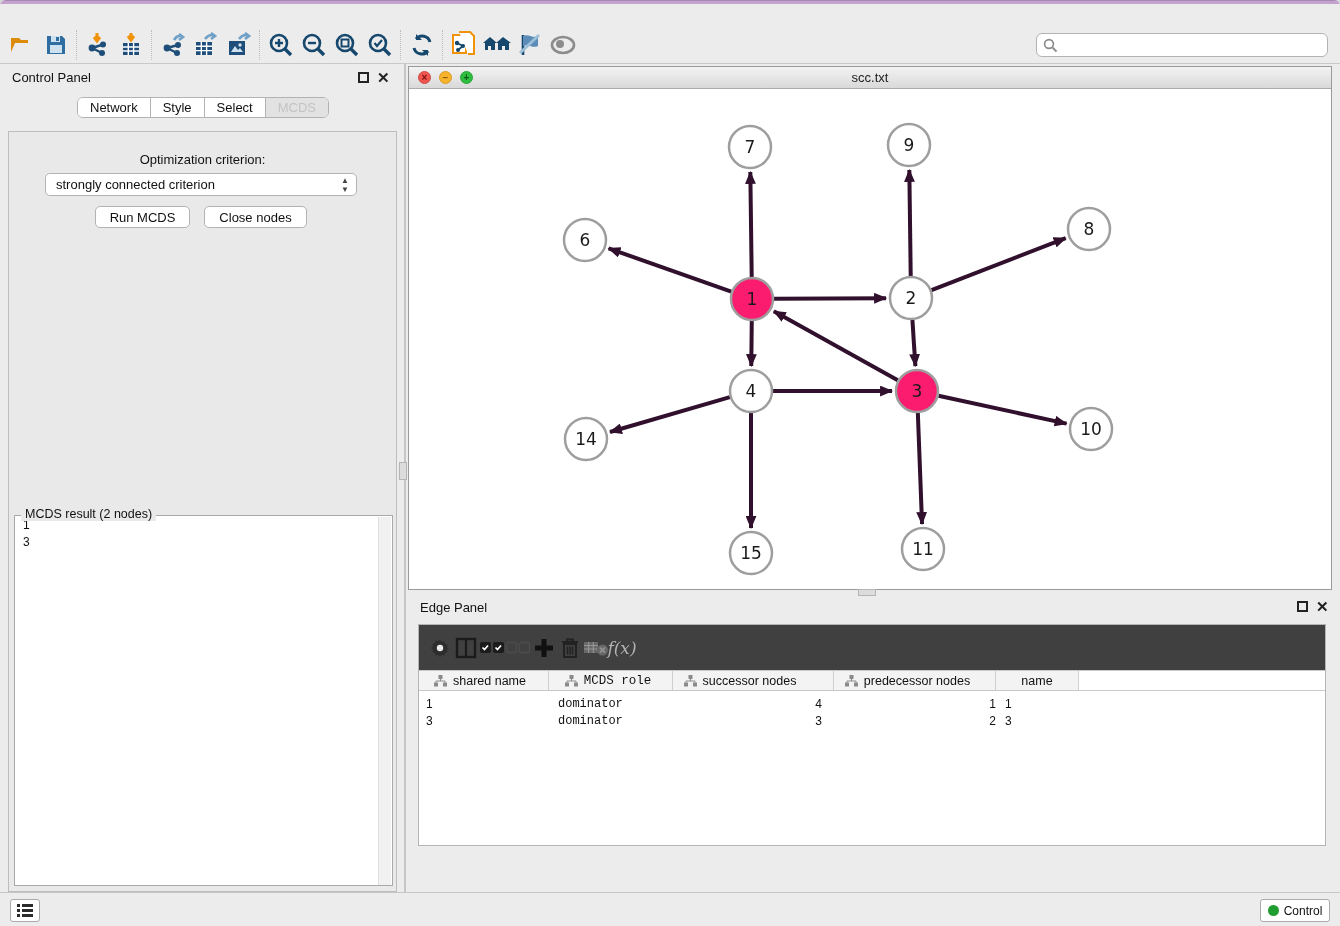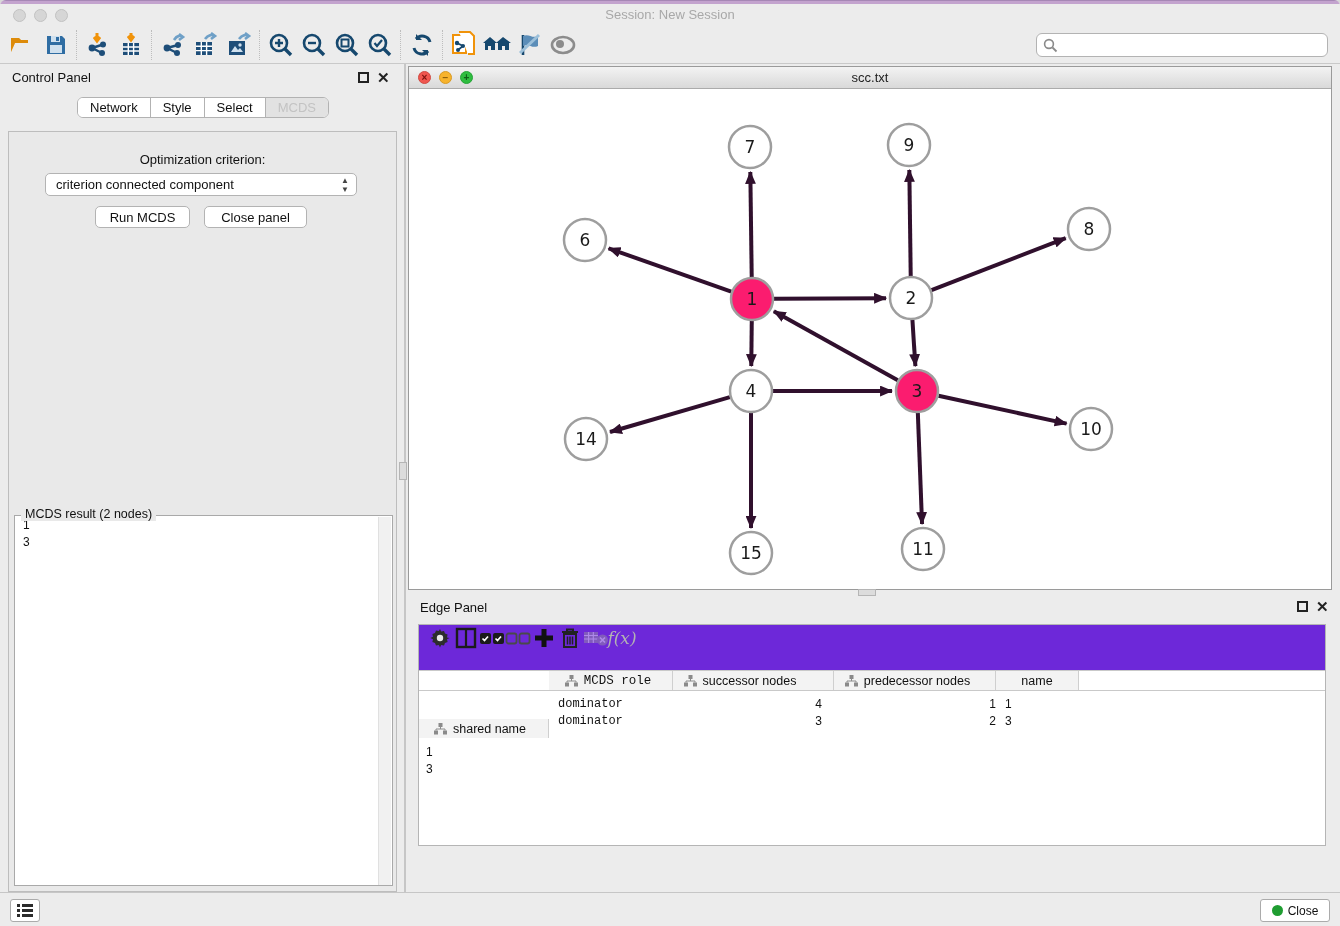--- a/index.html
+++ b/index.html
@@ -63,29 +63,29 @@
        display:flex;align-items:center;justify-content:center;line-height:13px;}
   #graph-svg{position:absolute;left:0;top:22px;}
 
   
   #hsplit-handle{left:858px;top:589px;width:18px;height:7px;background:#dcdcdc;border:1px solid #b5b5b5;}
 
   
   #tp-title{left:420px;top:600px;font-size:13px;color:#111;}
   #tp-btns{left:1297px;top:601px;}
   #tp-box{left:418px;top:624px;width:908px;height:222px;background:#fff;border:1px solid #b5b5b5;}
-  #tp-toolbar{left:0;top:0;width:906px;height:45px;background:#6d28d9;display:flex;padding-left:8px;}
+  #tp-toolbar{left:0;top:0;width:906px;height:45px;background:#404040;display:flex;align-items:center;padding-left:8px;}
   .tpi{display:flex;align-items:center;justify-content:center;width:26px;height:26px;}
   #tp-header{left:0;top:45px;width:906px;height:21px;background:#fff;border-top:1px solid #c9c9c9;border-bottom:1px solid #c9c9c9;display:flex;}
   .hcell{background:#f3f3f3;border-right:1px solid #cfcfcf;display:flex;align-items:center;justify-content:center;
          gap:6px;font-size:12.5px;color:#111;height:100%;}
   .hcell .tree{margin-left:-14px;}
   .trow{position:absolute;width:906px;height:17px;display:flex;font-size:12px;color:#111;}
   .tcell{height:100%;display:flex;align-items:center;}
-  .c0{width:130px;padding-left:7px;margin-top:48px;}
+  .c0{width:130px;padding-left:7px;}
   .c1{width:124px;padding-left:9px;font-family:Liberation Mono, monospace;}
   .c2{width:161px;justify-content:flex-end;padding-right:12px;}
   .c3{width:162px;justify-content:flex-end;}
   .c4{width:83px;padding-left:9px;}
   #tp-tabs{left:690px;top:865px;}
 
   
   #statusbar{left:0;top:892px;width:1340px;height:34px;background:#ececec;border-top:1px solid #c6c6c6;}
   #list-btn{left:10px;top:6px;width:30px;height:23px;background:#fff;border:1px solid #ababab;border-radius:3px;
             display:flex;align-items:center;justify-content:center;}
@@ -95,26 +95,20 @@
 
   .grayed{opacity:.45;}
   .fx{font-family:"DejaVu Serif",serif;font-style:italic;font-size:17px;color:#b3b3b3;}
 </style>
 </head>
 <body>
 
 <div id="app">
 
   <div id="purple-strip" class="abs"></div>
-  <div id="titlebar" class="abs">
-    <span class="tl" style="left:13px"></span>
-    <span class="tl" style="left:34px"></span>
-    <span class="tl" style="left:55px"></span>
-    <div class="title">Session: New Session</div>
-  </div>
 
   <div id="toolbar" class="abs">
     <span class="tbi">
       <svg width="27" height="24" viewBox="0 0 27 24">
           <path d="M2 5h8l2 2h7v3H6L2 19z" fill="#e8920c"></path>
           <path d="M2 5v14l4-9h13V7h-7l-2-2z" fill="#c87d08" opacity=".35"></path>
         </svg>
     </span>
     <span class="tbi">
       <svg width="24" height="24" viewBox="0 0 24 24">
@@ -256,25 +250,25 @@
   </div>
   <div id="cp-tabs" class="abs tabgroup">
     <div class="tab">Network</div>
     <div class="tab">Style</div>
     <div class="tab">Select</div>
     <div class="tab selected">MCDS</div>
   </div>
   <div id="cp-body" class="abs">
     <div id="opt-label" class="abs">Optimization criterion:</div>
     <div id="criterion" class="abs">
-      <span>criterion connected component</span>
+      <span>strongly connected criterion</span>
       <span class="stepper">▲<br>▼</span>
     </div>
     <button id="run-btn" class="abs pbtn">Run MCDS</button>
-    <button id="closepanel-btn" class="abs pbtn">Close panel</button>
+    <button id="closepanel-btn" class="abs pbtn">Close nodes</button>
     <div id="result-box" class="abs">
       <div class="result-line">1</div>
       <div class="result-line">3</div>
       <div id="result-scroll"></div>
     </div>
     <div id="result-legend" class="abs">MCDS result (2 nodes)</div>
   </div>
 
   <div id="vsplit" class="abs"></div>
   <div id="vsplit-handle" class="abs"></div>
@@ -456,17 +450,17 @@
             <rect x="0" y="5" width="3" height="3"></rect>
             <rect x="0" y="10" width="3" height="3"></rect>
             <rect x="5" y="0" width="11" height="3"></rect>
             <rect x="5" y="5" width="11" height="3"></rect>
             <rect x="5" y="10" width="11" height="3"></rect>
           </g>
         </svg>
     </div>
     <div id="memory-btn" class="abs">
       <span id="memory-dot"></span>
-      <span>Close</span>
+      <span>Control</span>
     </div>
   </div>
 
 </div>
 
 </body></html>

